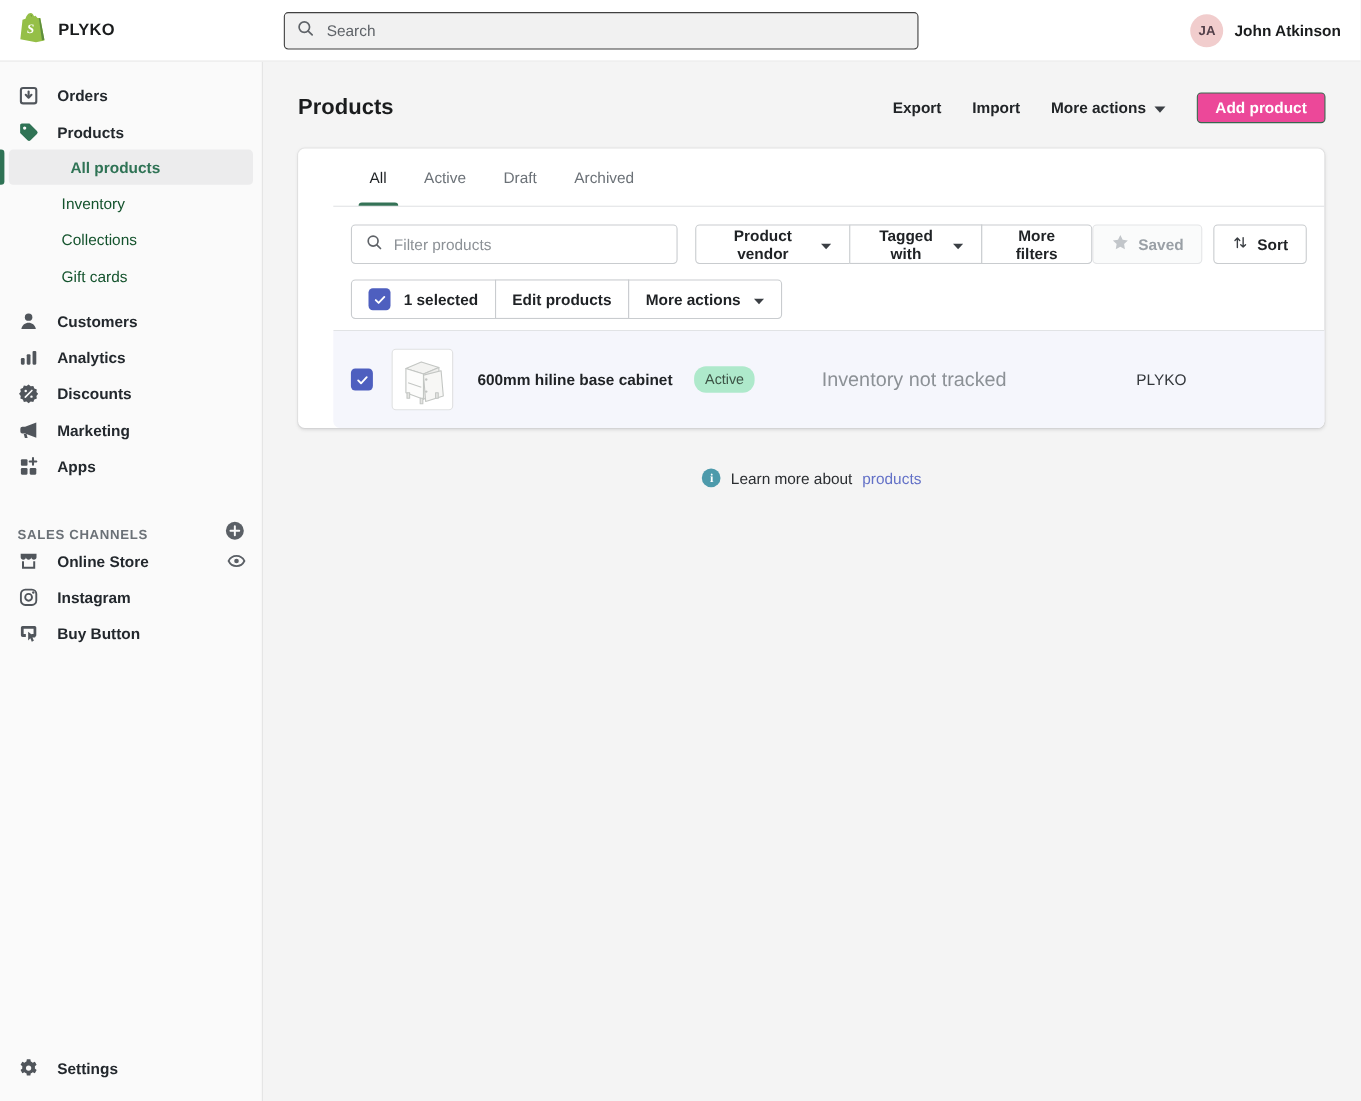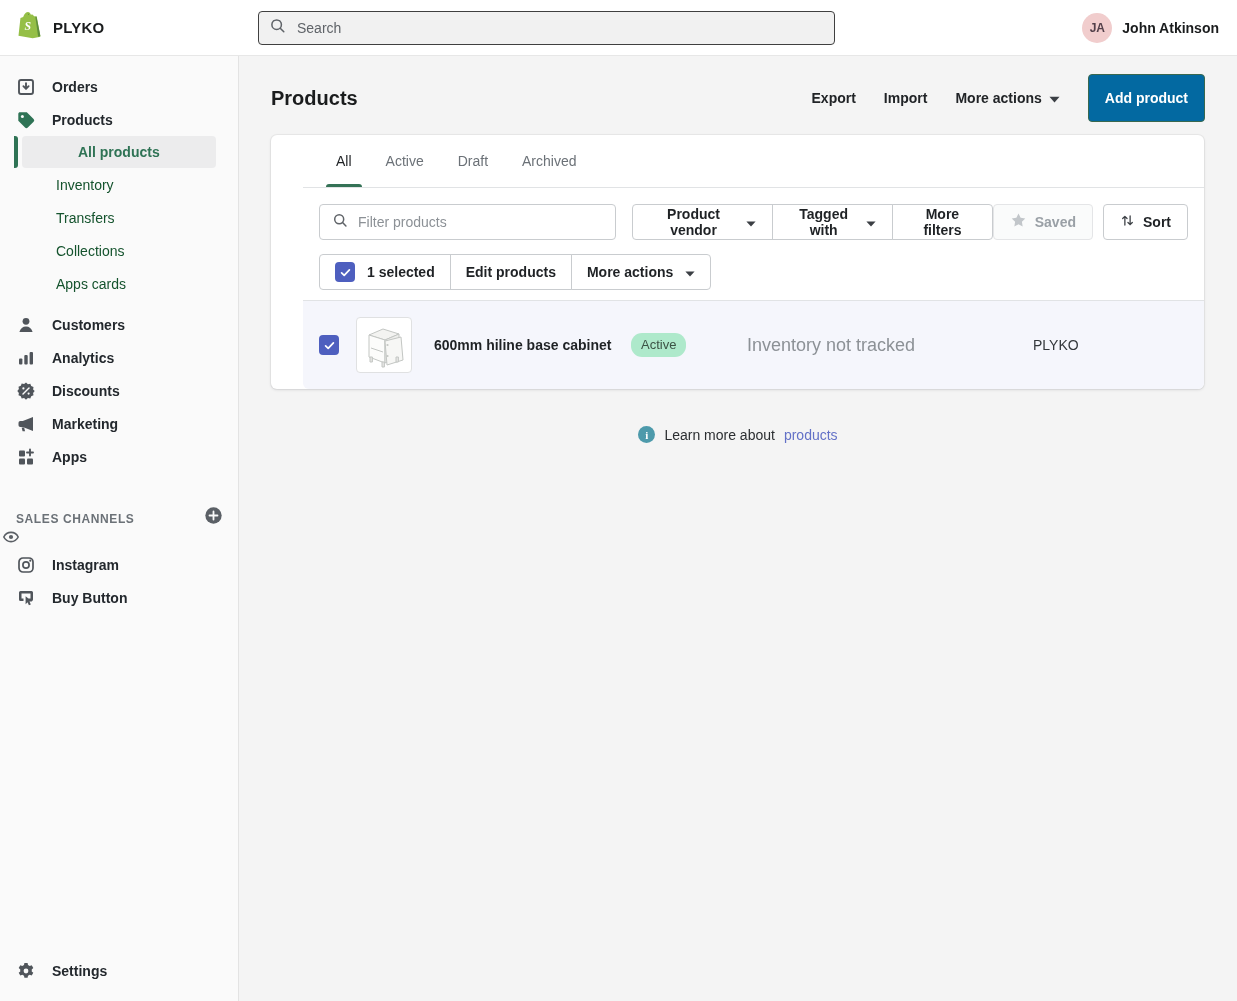--- a/index.html
+++ b/index.html
@@ -23,37 +23,37 @@
 
   
   .app { display:flex; height:945px; }
 
   
   .sidebar { width:239px; flex:none; background:#fafafa; border-right:1px solid #e3e3e3; padding-top:14px; position:relative; }
   .nav-item { height:33px; display:flex; align-items:center; gap:16px; padding:0 16px; cursor:pointer; }
   .nav-item .lbl { font-size:14px; font-weight:600; color:#23282d; }
   .nav-item .ic { width:20px; height:20px; flex:none; display:flex; }
   .nav-sub { height:33px; display:flex; align-items:center; padding-left:56px; font-size:14px; color:#14532d; cursor:pointer; position:relative; }
-  .nav-sub.active { height:32px; margin:0 22px; background:#ececed; border-radius:4px; color:#2f7355; font-weight:600; }
+  .nav-sub.active { height:32px; margin:0 8px; background:#ececed; border-radius:4px; color:#2f7355; font-weight:600; }
   .active-bar { position:absolute; left:-8px; top:0; width:4px; height:32px; background:#2f7355; border-radius:0 3px 3px 0; }
   .side-gap { height:8px; }
   .channels-head { margin-top:21px; height:32px; display:flex; align-items:flex-end; justify-content:space-between; padding:0 14px 0 16px; }
   .channels-head .txt { font-size:12px; font-weight:600; letter-spacing:.6px; color:#6b7177; }
   .icon-btn { width:22px; height:22px; border:none; background:transparent; padding:0; display:flex; align-items:center; justify-content:center; cursor:pointer; }
   .channel-row { display:flex; align-items:center; padding-right:12px; }
   .channel-row .nav-item { flex:1; }
   .settings-row { position:absolute; left:0; bottom:14px; width:100%; }
 
   
   .main { flex:1; min-width:0; }
   .page-head { display:flex; align-items:center; margin:22px 32px 0; height:40px; }
   .page-title { font-size:20px; font-weight:700; color:#1a1c1d; }
   .head-actions { margin-left:auto; display:flex; align-items:center; }
   .text-btn { border:none; background:transparent; font:14px "Liberation Sans",sans-serif; font-weight:600; color:#212427; padding:8px 14px; cursor:pointer; display:flex; align-items:center; gap:7px; }
-  .primary-btn { margin-left:14px; height:48px; padding:0 16px; background:#0369a1; border:1px solid #39684f; border-radius:4px; color:#fff; font:14px "Liberation Sans",sans-serif; font-weight:700; cursor:pointer; }
+  .primary-btn { margin-left:14px; height:28px; padding:0 16px; background:#ec4899; border:1px solid #39684f; border-radius:4px; color:#fff; font:14px "Liberation Sans",sans-serif; font-weight:700; cursor:pointer; }
 
   .card { width:933px; margin:17px 32px 0; background:#fff; border-radius:6px; box-shadow:0 0 0 1px rgba(63,63,68,.05), 0 1px 3px rgba(63,63,68,.15);padding-left:32px; }
   .tabs { display:flex; height:53px; padding:0 16px; border-bottom:1px solid #e1e3e5; }
   .tab { position:relative; display:flex; align-items:center; padding:0 17px; font-size:14px; color:#6b7177; cursor:pointer; }
   .tab.active { color:#1f2225; }
   .tab.active::after { content:""; position:absolute; left:7px; right:7px; bottom:0; height:3px; background:#347256; border-radius:3px 3px 0 0; }
 
   .filter-row { display:flex; align-items:center; padding:16px 16px 14px; }
   .filter-input { width:323px; height:36px; border:1px solid #c9cccf; border-radius:4px; background:#fff; display:flex; align-items:center; gap:8px; padding:0 12px; }
   .filter-input input { flex:1; border:none; outline:none; background:transparent; font:14px "Liberation Sans",sans-serif; color:#303336; }
@@ -143,27 +143,24 @@
     </div>
 
     <div class="nav-sub active">
       <span class="active-bar"></span>
       <span>All products</span>
     </div>
     <div class="nav-sub">
         <span>Inventory</span>
       </div>
     <div class="nav-sub">
-        <span>Transfers</span>
+        <span>Collections</span>
       </div>
     <div class="nav-sub">
-        <span>Collections</span>
-      </div>
-    <div class="nav-sub">
-        <span>Apps cards</span>
+        <span>Gift cards</span>
       </div>
 
     <div class="side-gap"></div>
 
     <div class="nav-item">
       <span class="ic">
         <svg width="20" height="20" viewBox="0 0 20 20" fill="#50555b">
             <circle cx="10" cy="6.3" r="3.4"></circle>
             <path d="M3.4 17c.8-3.7 3.5-5.6 6.6-5.6s5.8 1.9 6.6 5.6z"></path>
           </svg>
@@ -220,20 +217,29 @@
       <span class="txt">SALES CHANNELS</span>
       <button class="icon-btn">
         <svg width="19" height="19" viewBox="0 0 20 20">
             <circle cx="10" cy="10" r="8.6" fill="#5b6066"></circle>
             <path d="M10 5.8v8.4M5.8 10h8.4" stroke="#fafafa" stroke-width="1.9" stroke-linecap="round"></path>
           </svg>
       </button>
     </div>
 
     <div class="channel-row">
+      <div class="nav-item">
+        <span class="ic">
+          <svg width="20" height="20" viewBox="0 0 20 20" fill="#50555b">
+              <path d="M2.8 3.5h14.4v3.2c0 1.2-1.1 2.2-2.4 2.2-1.2 0-2.4-1-2.4-2.2 0 1.2-1.1 2.2-2.4 2.2S7.6 7.9 7.6 6.7c0 1.2-1.1 2.2-2.4 2.2S2.8 7.9 2.8 6.7z"></path>
+              <path d="M4 10.2V17h12v-6.8h-1.8V15.2H5.8v-5z"></path>
+            </svg>
+        </span>
+        <span class="lbl">Online Store</span>
+      </div>
       <button class="icon-btn">
         <svg width="20" height="20" viewBox="0 0 20 20">
             <path d="M10 5.4c3.6 0 6.2 2.6 7.2 4.6-1 2-3.6 4.6-7.2 4.6S3.8 12 2.8 10c1-2 3.6-4.6 7.2-4.6z" fill="none" stroke="#5b6066" stroke-width="1.6"></path>
             <circle cx="10" cy="10" r="2.1" fill="#5b6066"></circle>
           </svg>
       </button>
     </div>
 
     <div class="nav-item">
       <span class="ic">

